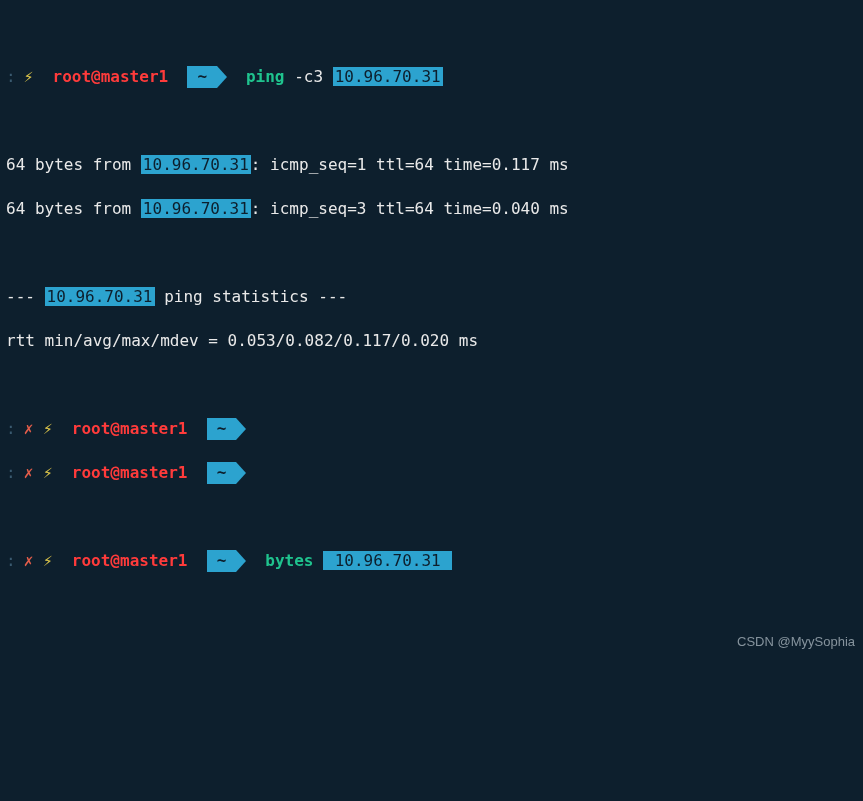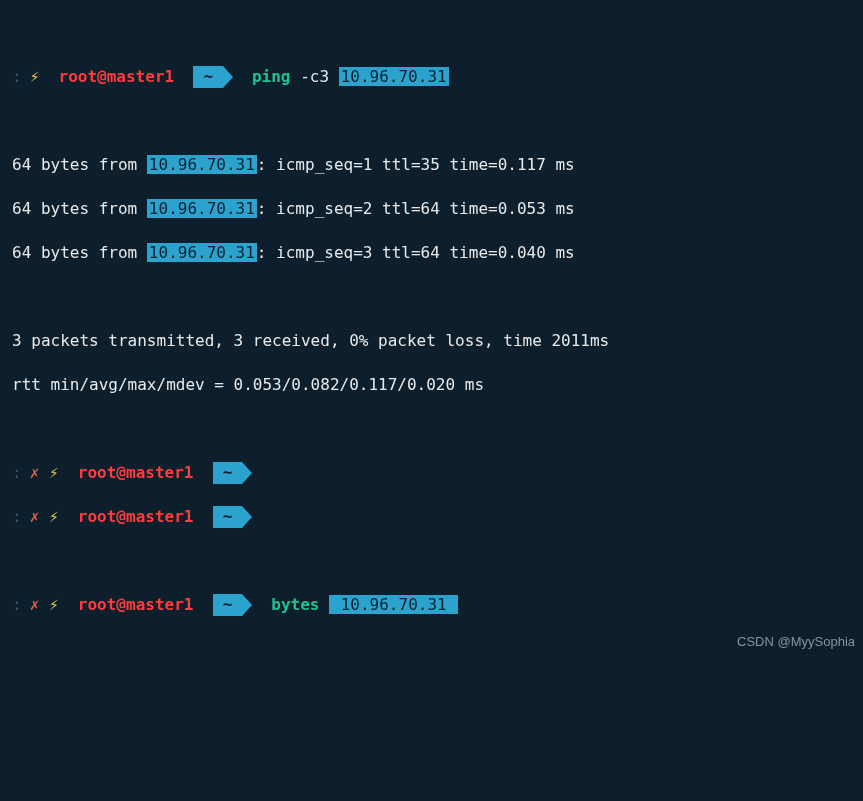--- a/index.html
+++ b/index.html
@@ -1,16 +1,16 @@
 <!DOCTYPE html>
 <html><head>
 <meta charset="utf-8">
 <style>
   html,body{margin:0;padding:0;background:#0d1f2d;color:#e9e9e9;font-family:"DejaVu Sans Mono","Menlo","Consolas",monospace;font-size:16px;line-height:22px;}
-  .term{padding:0 12px;white-space:pre;position:relative;width:863px;height:681px;overflow:hidden;box-sizing:border-box;}
+  .term{padding:0 6px;white-space:pre;position:relative;width:863px;height:681px;overflow:hidden;box-sizing:border-box;}
   .line{white-space:pre;}
   .hl{background:#2ca3cf;color:#0d1f2d;padding:0 2px;}
   .green{color:#1fc38e;}
   .red{color:#e25d4a;}
   .white{color:#e9e9e9;}
   .bold{font-weight:bold;}
   .prompt-seg{color:#ff3b3b;font-weight:bold;}
   .bolt{color:#d8c24a;}
   .pbadge{display:inline-block;background:#2ca3cf;color:#0d1f2d;padding:0 10px;position:relative;font-weight:bold;}
   .pbadge::after{content:"";position:absolute;right:-10px;top:0;width:0;height:0;border-top:11px solid transparent;border-bottom:11px solid transparent;border-left:10px solid #2ca3cf;}
@@ -19,25 +19,24 @@
 </style>
 </head>
 <body>
 
 <div class="term">
 
 
 <div class="line"><span class="gbar">:</span> <span class="bolt">⚡</span>  <span class="prompt-seg"><span>root</span>@<span>master1</span></span>  <span class="pbadge"><span>~</span></span>   <span class="green bold">ping</span> <span class="white">-c3</span> <span class="hl">10.96.70.31</span></div>
 
 
-<div class="line"><span>64 bytes from </span><span class="hl">10.96.70.31</span><span>: icmp_seq=1 ttl=35 time=0.117 ms</span></div>
-<div class="line"><span>64 bytes from </span><span class="hl">10.96.70.31</span><span>: icmp_seq=2 ttl=64 time=0.053 ms</span></div>
+<div class="line"><span>64 bytes from </span><span class="hl">10.96.70.31</span><span>: icmp_seq=1 ttl=64 time=0.117 ms</span></div>
 <div class="line"><span>64 bytes from </span><span class="hl">10.96.70.31</span><span>: icmp_seq=3 ttl=64 time=0.040 ms</span></div>
 <div class="line"> </div>
-<div class="line">3 packets transmitted, 3 received, 0% packet loss, time 2011ms</div>
+<div class="line"><span>--- </span><span class="hl">10.96.70.31</span><span> ping statistics ---</span></div>
 <div class="line">rtt min/avg/max/mdev = 0.053/0.082/0.117/0.020 ms</div>
 
 
 <div class="line"><span class="gbar">:</span> <span class="red bold">✗</span> <span class="bolt">⚡</span>  <span class="prompt-seg"><span>root</span>@<span>master1</span></span>  <span class="pbadge"><span>~</span></span>  </div>
 <div class="line"><span class="gbar">:</span> <span class="red bold">✗</span> <span class="bolt">⚡</span>  <span class="prompt-seg"><span>root</span>@<span>master1</span></span>  <span class="pbadge"><span>~</span></span>  </div>
 
 
 <div class="line"><span class="gbar">:</span> <span class="red bold">✗</span> <span class="bolt">⚡</span>  <span class="prompt-seg"><span>root</span>@<span>master1</span></span>  <span class="pbadge"><span>~</span></span>   <span class="green bold">bytes</span> <span class="hl"> <span>10.96.70.31</span> </span></div>
 
 

